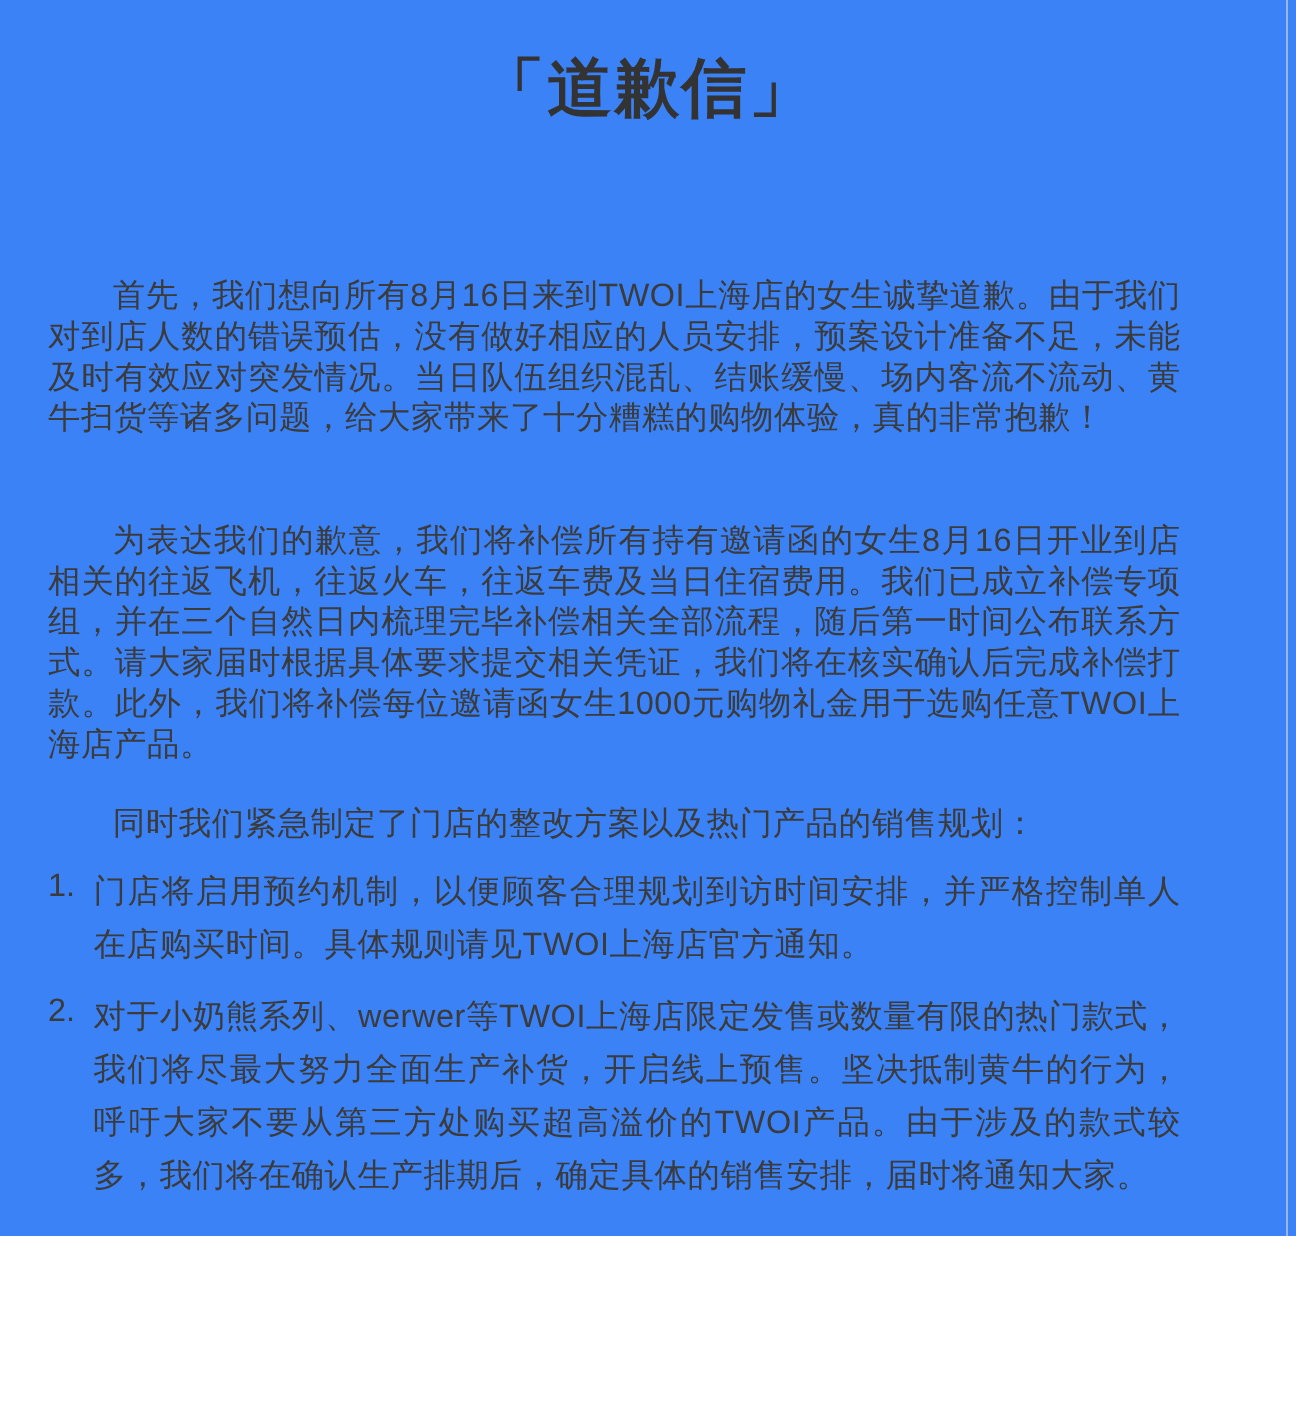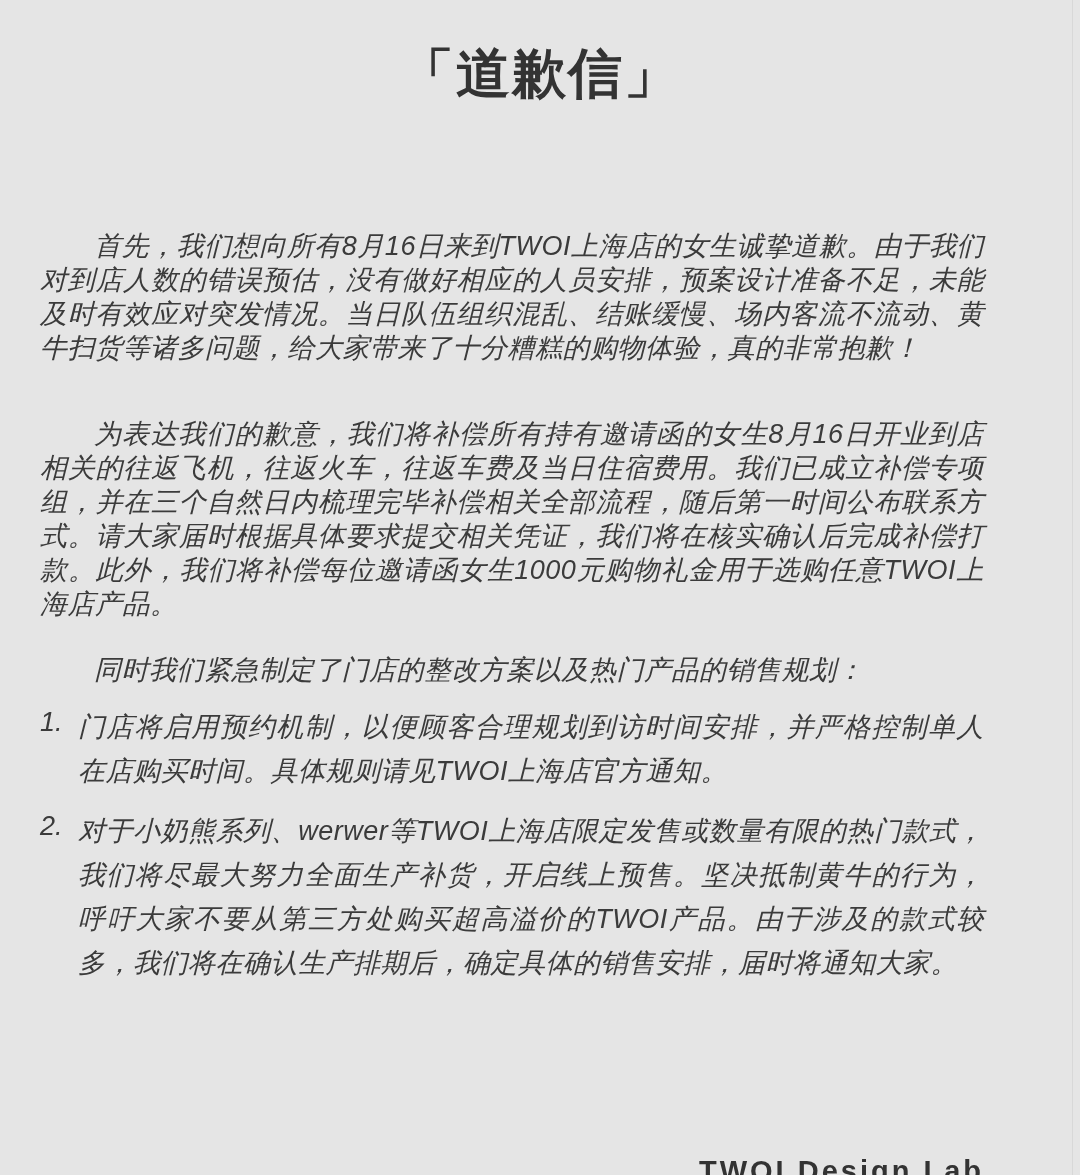--- a/index.html
+++ b/index.html
@@ -3,22 +3,22 @@
 <meta charset="utf-8">
 <style>
   html, body {
     margin: 0;
     padding: 0;
     background: #ffffff;
   }
   .page {
     position: relative;
     width: 1080px;
-    height: 1175px;
-    background: #e5e5e5;
+    height: 1030px;
+    background: #3b82f6;
     font-family: "Liberation Sans", "DejaVu Sans", sans-serif;
     color: #3b3b3b;
     overflow: hidden;
     box-sizing: border-box;
   }
   
   .page::after {
     content: "";
     position: absolute;
     top: 0;
@@ -31,36 +31,35 @@
     margin: 0;
     padding-top: 38px;
     text-align: center;
     font-size: 54px;
     font-weight: 800;
     letter-spacing: 2px;
     color: #333333;
   }
   .content {
     padding: 0 96px 0 40px;
-    font-style: italic;
   }
   .body-text {
     margin: 0;
     font-size: 27px;
     line-height: 34px;
     font-weight: 500;
     letter-spacing: 0.5px;
     text-align: justify;
     color: #3b3b3b;
   }
   .indent {
     text-indent: 2em;
   }
   .para-1 { margin-top: 118px; }
-  .para-2 { margin-top: 52px; }
+  .para-2 { margin-top: 68px; }
   .plan-intro { margin-top: 32px; }
   .plan-list {
     margin: 18px 0 0 0;
     padding: 0;
     list-style: none;
   }
   .plan-item {
     display: flex;
     margin-top: 16px;
   }

